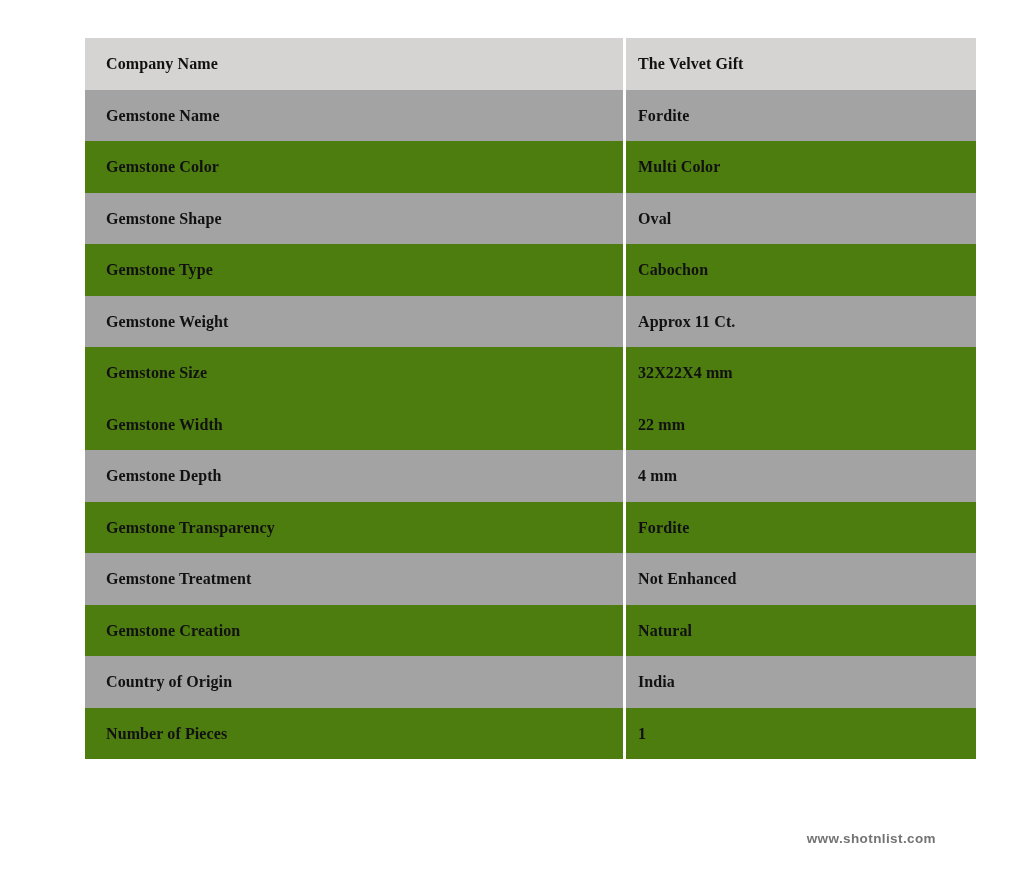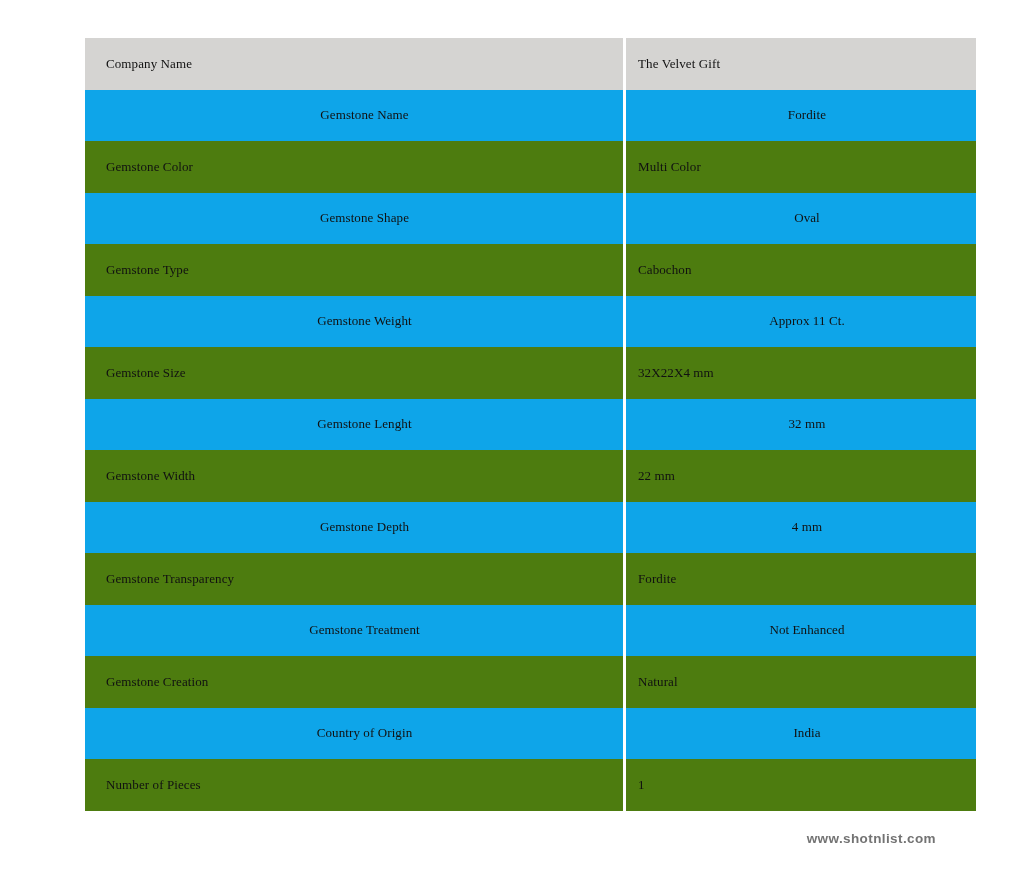--- a/index.html
+++ b/index.html
@@ -27,39 +27,38 @@
     width: 855px;
     border-collapse: collapse;
     table-layout: fixed;
   }
   .spec-table tr {
     height: 51.5px;
   }
   .spec-table td {
     padding: 0 0 0 21px;
     vertical-align: middle;
-    font-weight: normal;
-    font-size: 13px;
+    font-weight: bold;
+    font-size: 16px;
     letter-spacing: 0.1px;
     line-height: 1.2;
     white-space: nowrap;
   }
   .spec-table td.label-cell {
     width: 517px;
   }
   .spec-table td.value-cell {
     width: 338px;
     padding-left: 12px;
   }
   .row-head td {
     background: #d5d4d2;
   }
   .row-alt td {
-    background: #0ea5e9;
-    text-align: center;
+    background: #a3a3a3;
   }
   .row-plain td {
     background: #4d7c0f;
   }
   
   .spec-table td.label-cell {
     border-right: 3px solid #ffffff;
   }
   .watermark {
     position: absolute;
@@ -100,24 +99,20 @@
           <td class="value-cell">Cabochon</td>
         </tr>
         <tr class="row-alt">
           <td class="label-cell">Gemstone Weight</td>
           <td class="value-cell">Approx 11 Ct.</td>
         </tr>
         <tr class="row-plain">
           <td class="label-cell">Gemstone Size</td>
           <td class="value-cell">32X22X4 mm</td>
         </tr>
-        <tr class="row-alt">
-          <td class="label-cell">Gemstone Lenght</td>
-          <td class="value-cell">32 mm</td>
-        </tr>
         <tr class="row-plain">
           <td class="label-cell">Gemstone Width</td>
           <td class="value-cell">22 mm</td>
         </tr>
         <tr class="row-alt">
           <td class="label-cell">Gemstone Depth</td>
           <td class="value-cell">4 mm</td>
         </tr>
         <tr class="row-plain">
           <td class="label-cell">Gemstone Transparency</td>

